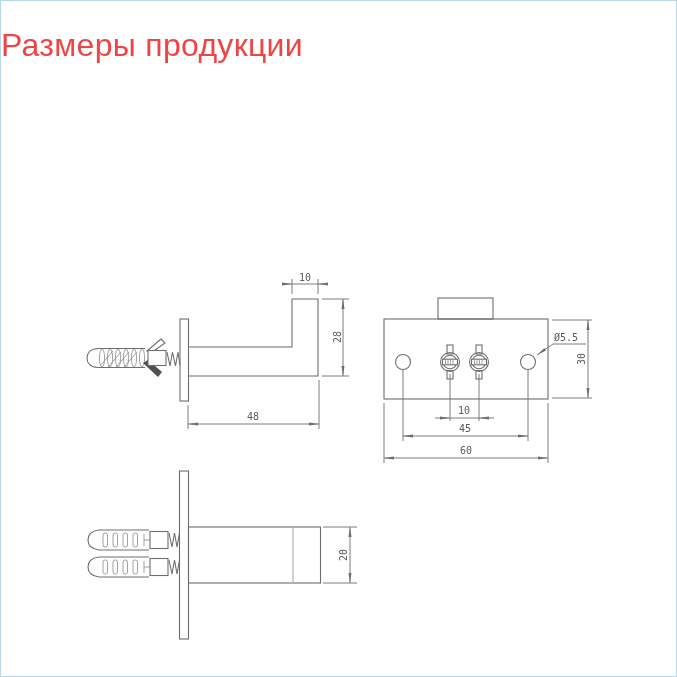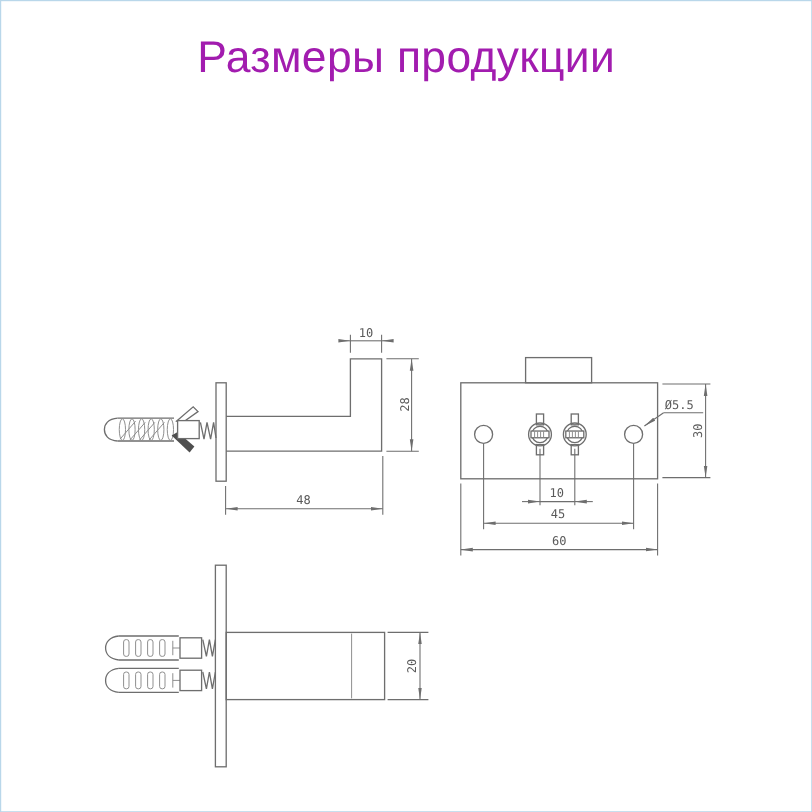--- a/index.html
+++ b/index.html
@@ -2,22 +2,22 @@
 <html><head>
 <meta charset="utf-8">
 <style>
   html,body{margin:0;padding:0;}
   body{
     width:677px;height:677px;position:relative;background:#ffffff;
     border:1px solid #b9d7ea;box-sizing:border-box;overflow:hidden;
     font-family:"Liberation Sans", sans-serif;
   }
   .title{
-    position:absolute;top:26px;left:0;width:100%;text-align:center;
-    font-size:37px;font-weight:400;color:#a21caf;letter-spacing:.3px;
+    position:absolute;top:26px;left:0;width:100%;
+    font-size:32px;font-weight:400;color:#ef4444;letter-spacing:.3px;
   }
   svg.drawing{position:absolute;left:0;top:0;}
   .ln{stroke:#6e6e6e;stroke-width:1.1;fill:none;}
   .thin{stroke:#8a8a8a;stroke-width:.8;fill:none;}
   .dimln{stroke:#6e6e6e;stroke-width:.9;fill:none;}
   .fillwing{fill:#4f4f4f;stroke:none;}
   .white{fill:#ffffff;}
   text.dim{font-family:"DejaVu Sans Mono", monospace;font-size:10px;fill:#5a5a5a;}
 </style>
 </head>

